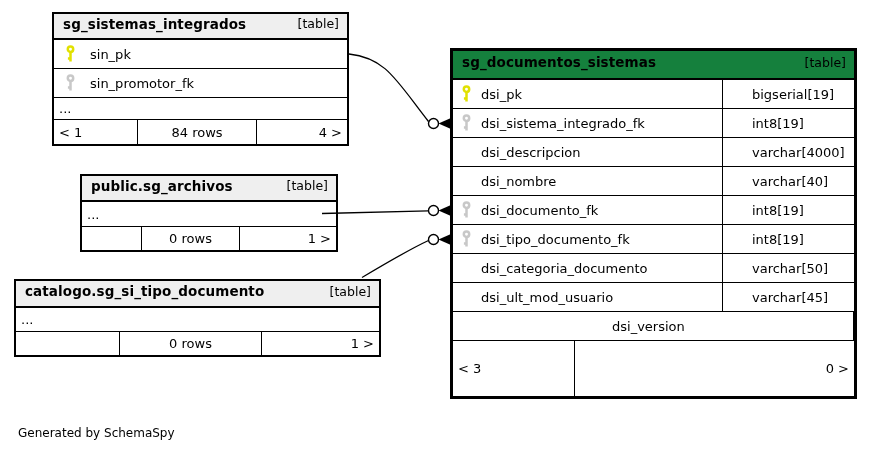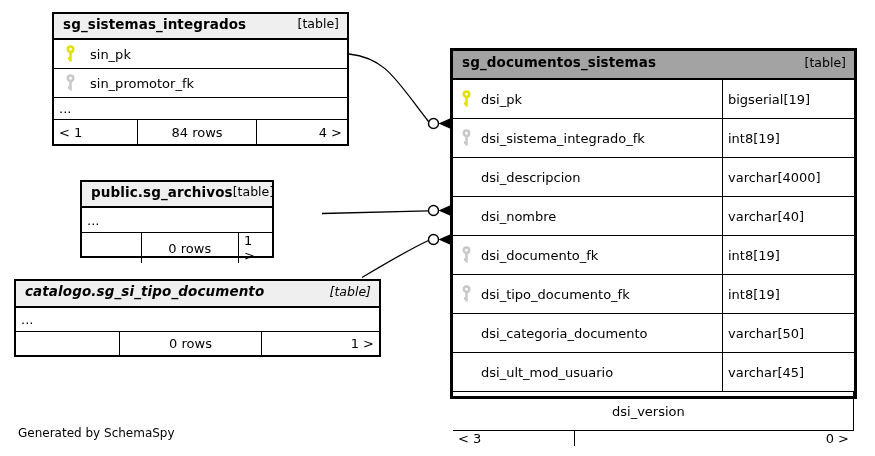--- a/index.html
+++ b/index.html
@@ -46,21 +46,21 @@
   
   .t2 .tbl-hd { height: 26px; }
   .t2 .ell { height: 25px; }
 
   
   .t3 .tbl-hd { height: 27px; }
   .t3 .ell { height: 24px; }
 
   
   .t4 .tbl-hd { height: 29px; }
-  .t4 .row { height: 39px; }
+  .t4 .row { height: 29px; gap: 24px; }
   .t4 .namecell { flex: 0 0 270px; border-right: 1px solid #000; }
   .t4 .keycell { flex: 0 0 28px; padding-left: 8px; }
   .t4 .typecell { flex: 1 1 auto; }
 
   .credit { position: absolute; left: 18px; top: 426px; font-size: 12px; z-index: 2; }
 </style>
 </head>
 <body>
 
 <div class="canvas">
@@ -113,50 +113,50 @@
         </div>
       </div>
     <div class="ell">...</div>
     <div class="ft">
       <div class="ft-l" style="width:84px">&lt; 1</div>
       <div class="ft-c" style="width:119px">84 rows</div>
       <div class="ft-r">4 &gt;</div>
     </div>
   </div>
 
-  <div class="tbl t2" style="left:80px; top:180px; width:194px; height:78px;">
+  <div class="tbl t2" style="left:80px; top:174px; width:258px; height:78px;">
     <div class="tbl-hd" style="background: rgb(239, 239, 239);">
       <span class="tname">public.sg_archivos</span>
       <span class="ttag">[table]</span>
     </div>
     <div class="rows"></div>
     <div class="ell">...</div>
     <div class="ft">
       <div class="ft-l" style="width:60px"></div>
       <div class="ft-c" style="width:98px">0 rows</div>
       <div class="ft-r">1 &gt;</div>
     </div>
   </div>
 
   <div class="tbl t3" style="left:14px; top:279px; width:367px; height:78px;">
-    <div class="tbl-hd" style="background: rgb(239, 239, 239); font-style: italic;">
+    <div class="tbl-hd" style="background: rgb(239, 239, 239);">
       <span class="tname">catalogo.sg_si_tipo_documento</span>
       <span class="ttag">[table]</span>
     </div>
     <div class="rows"></div>
     <div class="ell">...</div>
     <div class="ft">
       <div class="ft-l" style="width:104px"></div>
       <div class="ft-c" style="width:142px">0 rows</div>
       <div class="ft-r">1 &gt;</div>
     </div>
   </div>
 
   <div class="tbl t4 thick" style="left:450px; top:48px; width:407px; height:351px;">
-    <div class="tbl-hd" style="background: #a3a3a3;">
+    <div class="tbl-hd" style="background: #15803d;">
       <span class="tname">sg_documentos_sistemas</span>
       <span class="ttag">[table]</span>
     </div>
     <div class="rows">
         <div class="row">
           <div class="namecell">
             <span class="keycell">
               <svg width="11" height="18" viewBox="0 0 11 18" aria-hidden="true">
      <circle cx="5.5" cy="4.2" r="2.7" fill="none" stroke="#e1e100" stroke-width="2.5"></circle>
      <path d="M5.5 7 L5.5 16.5 M5.5 13.6 L2.9 13.6" fill="none" stroke="#e1e100" stroke-width="2.5"></path>

